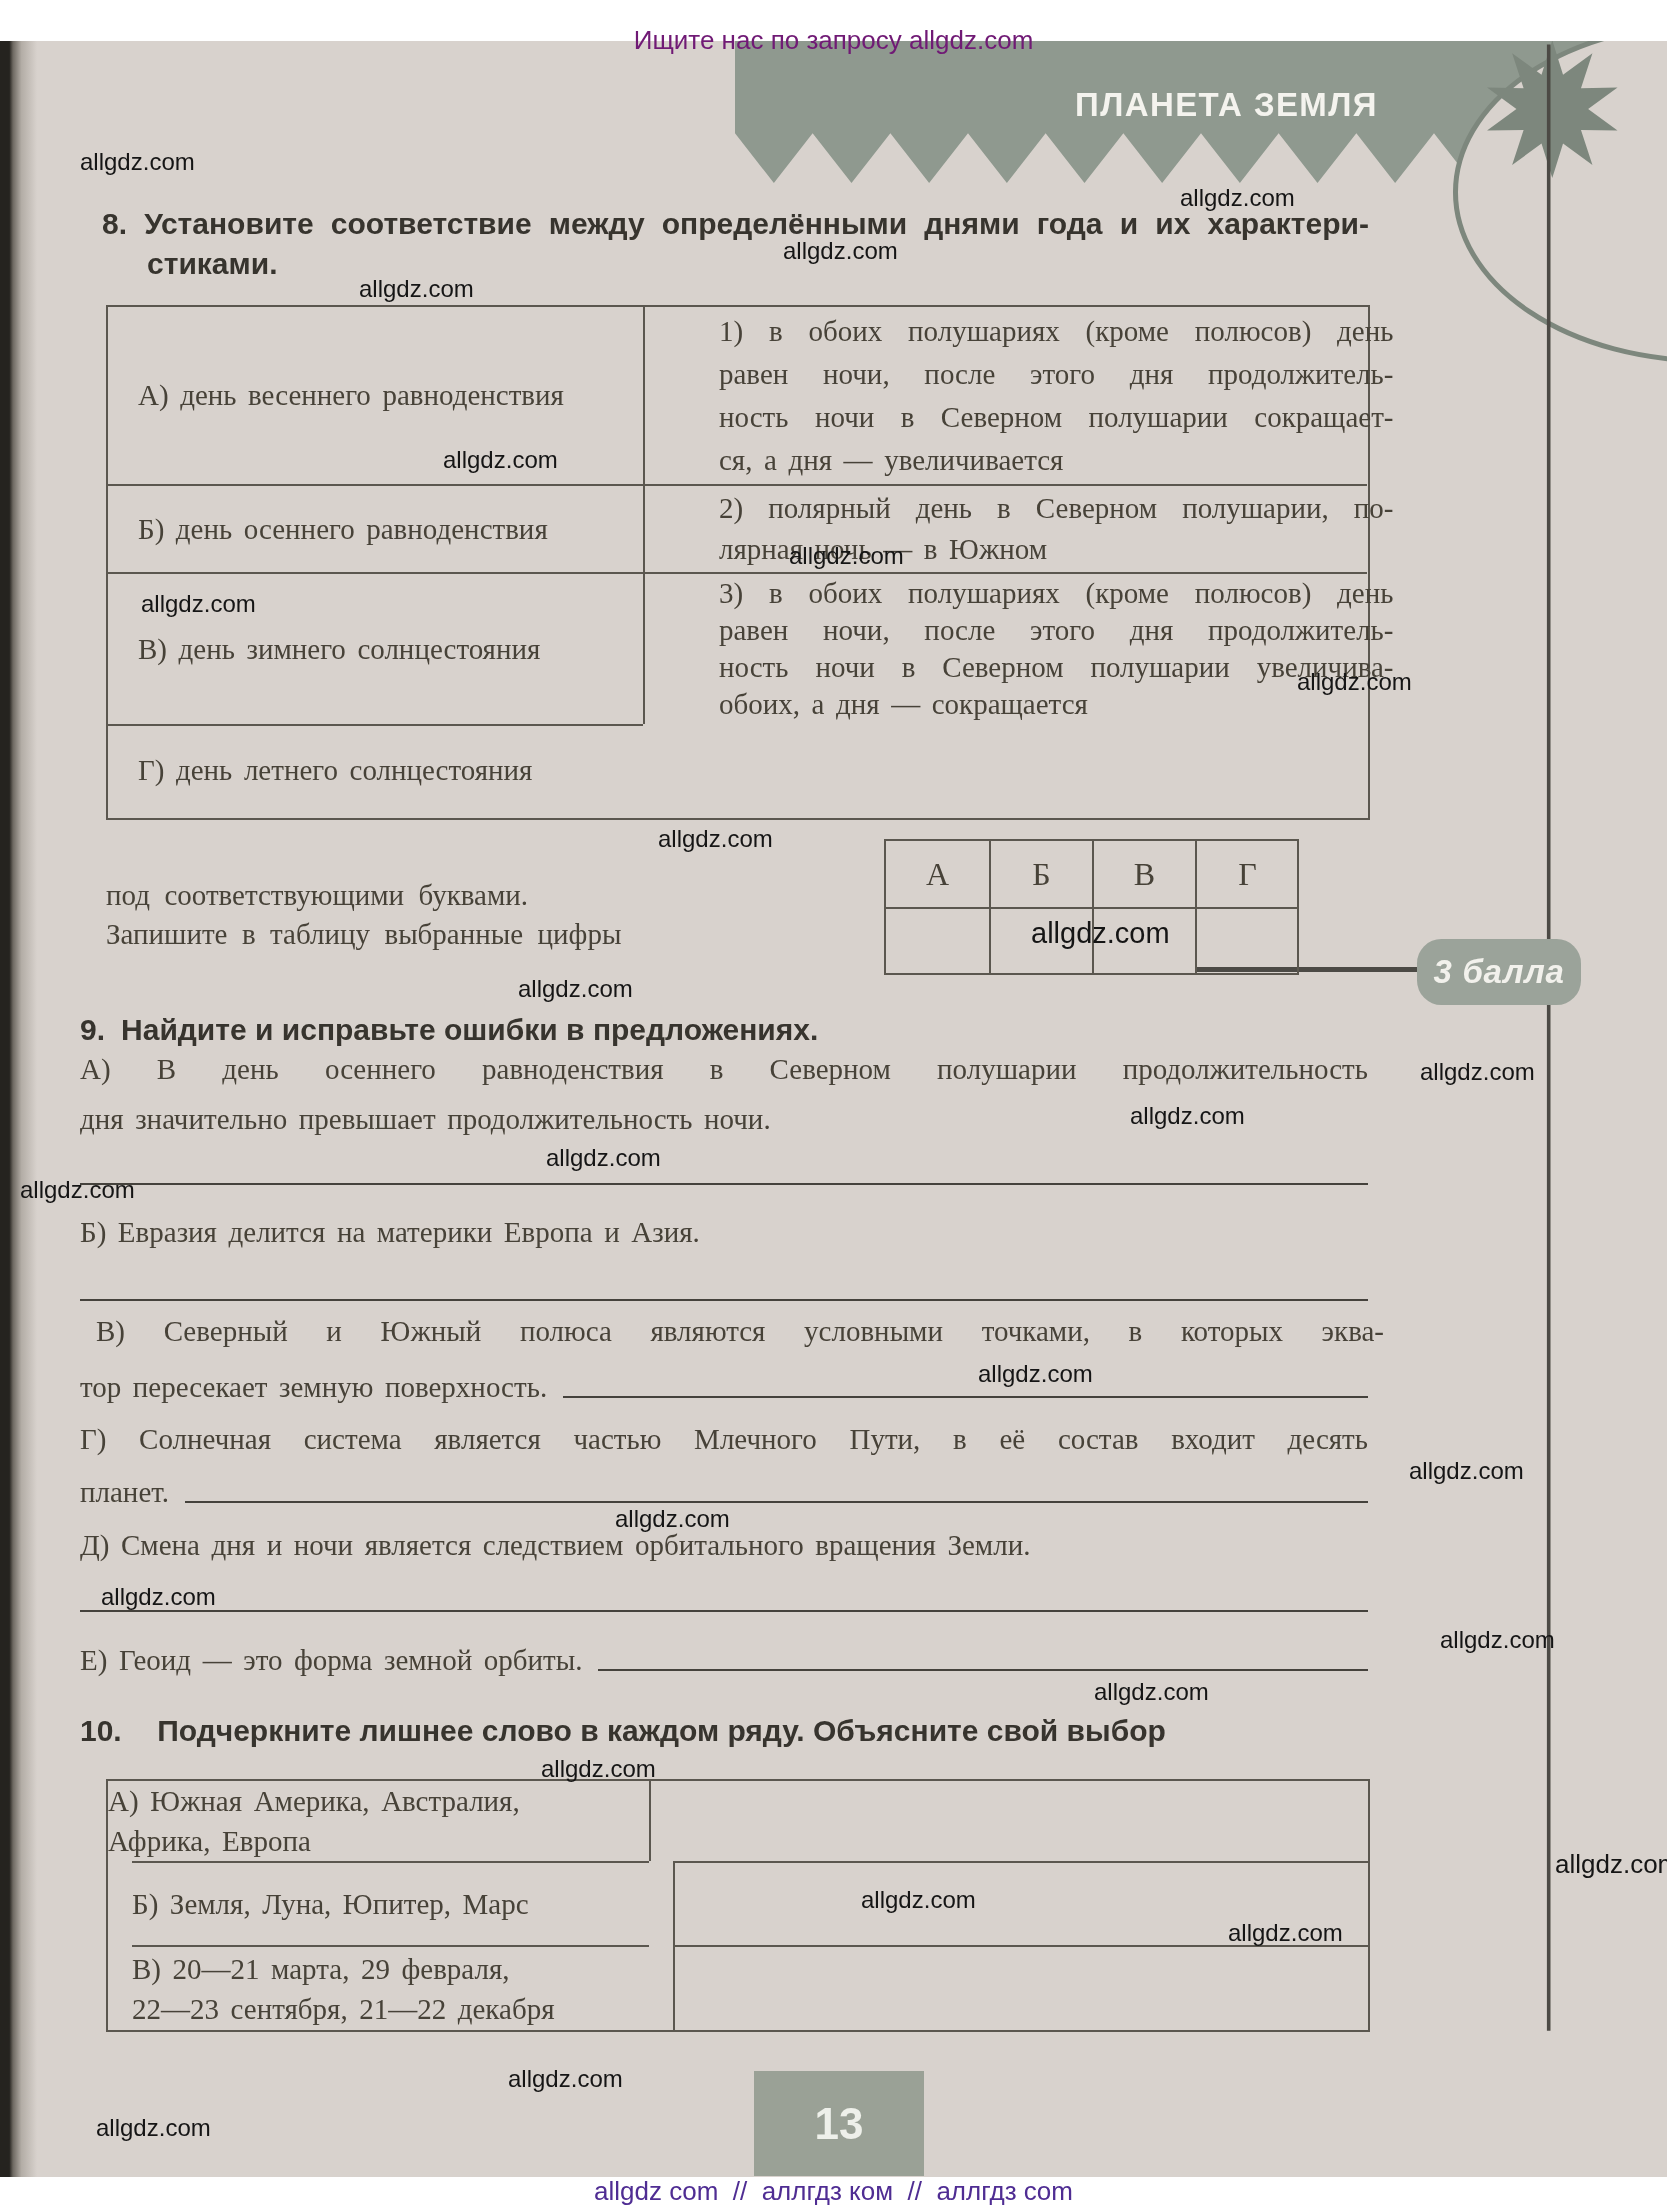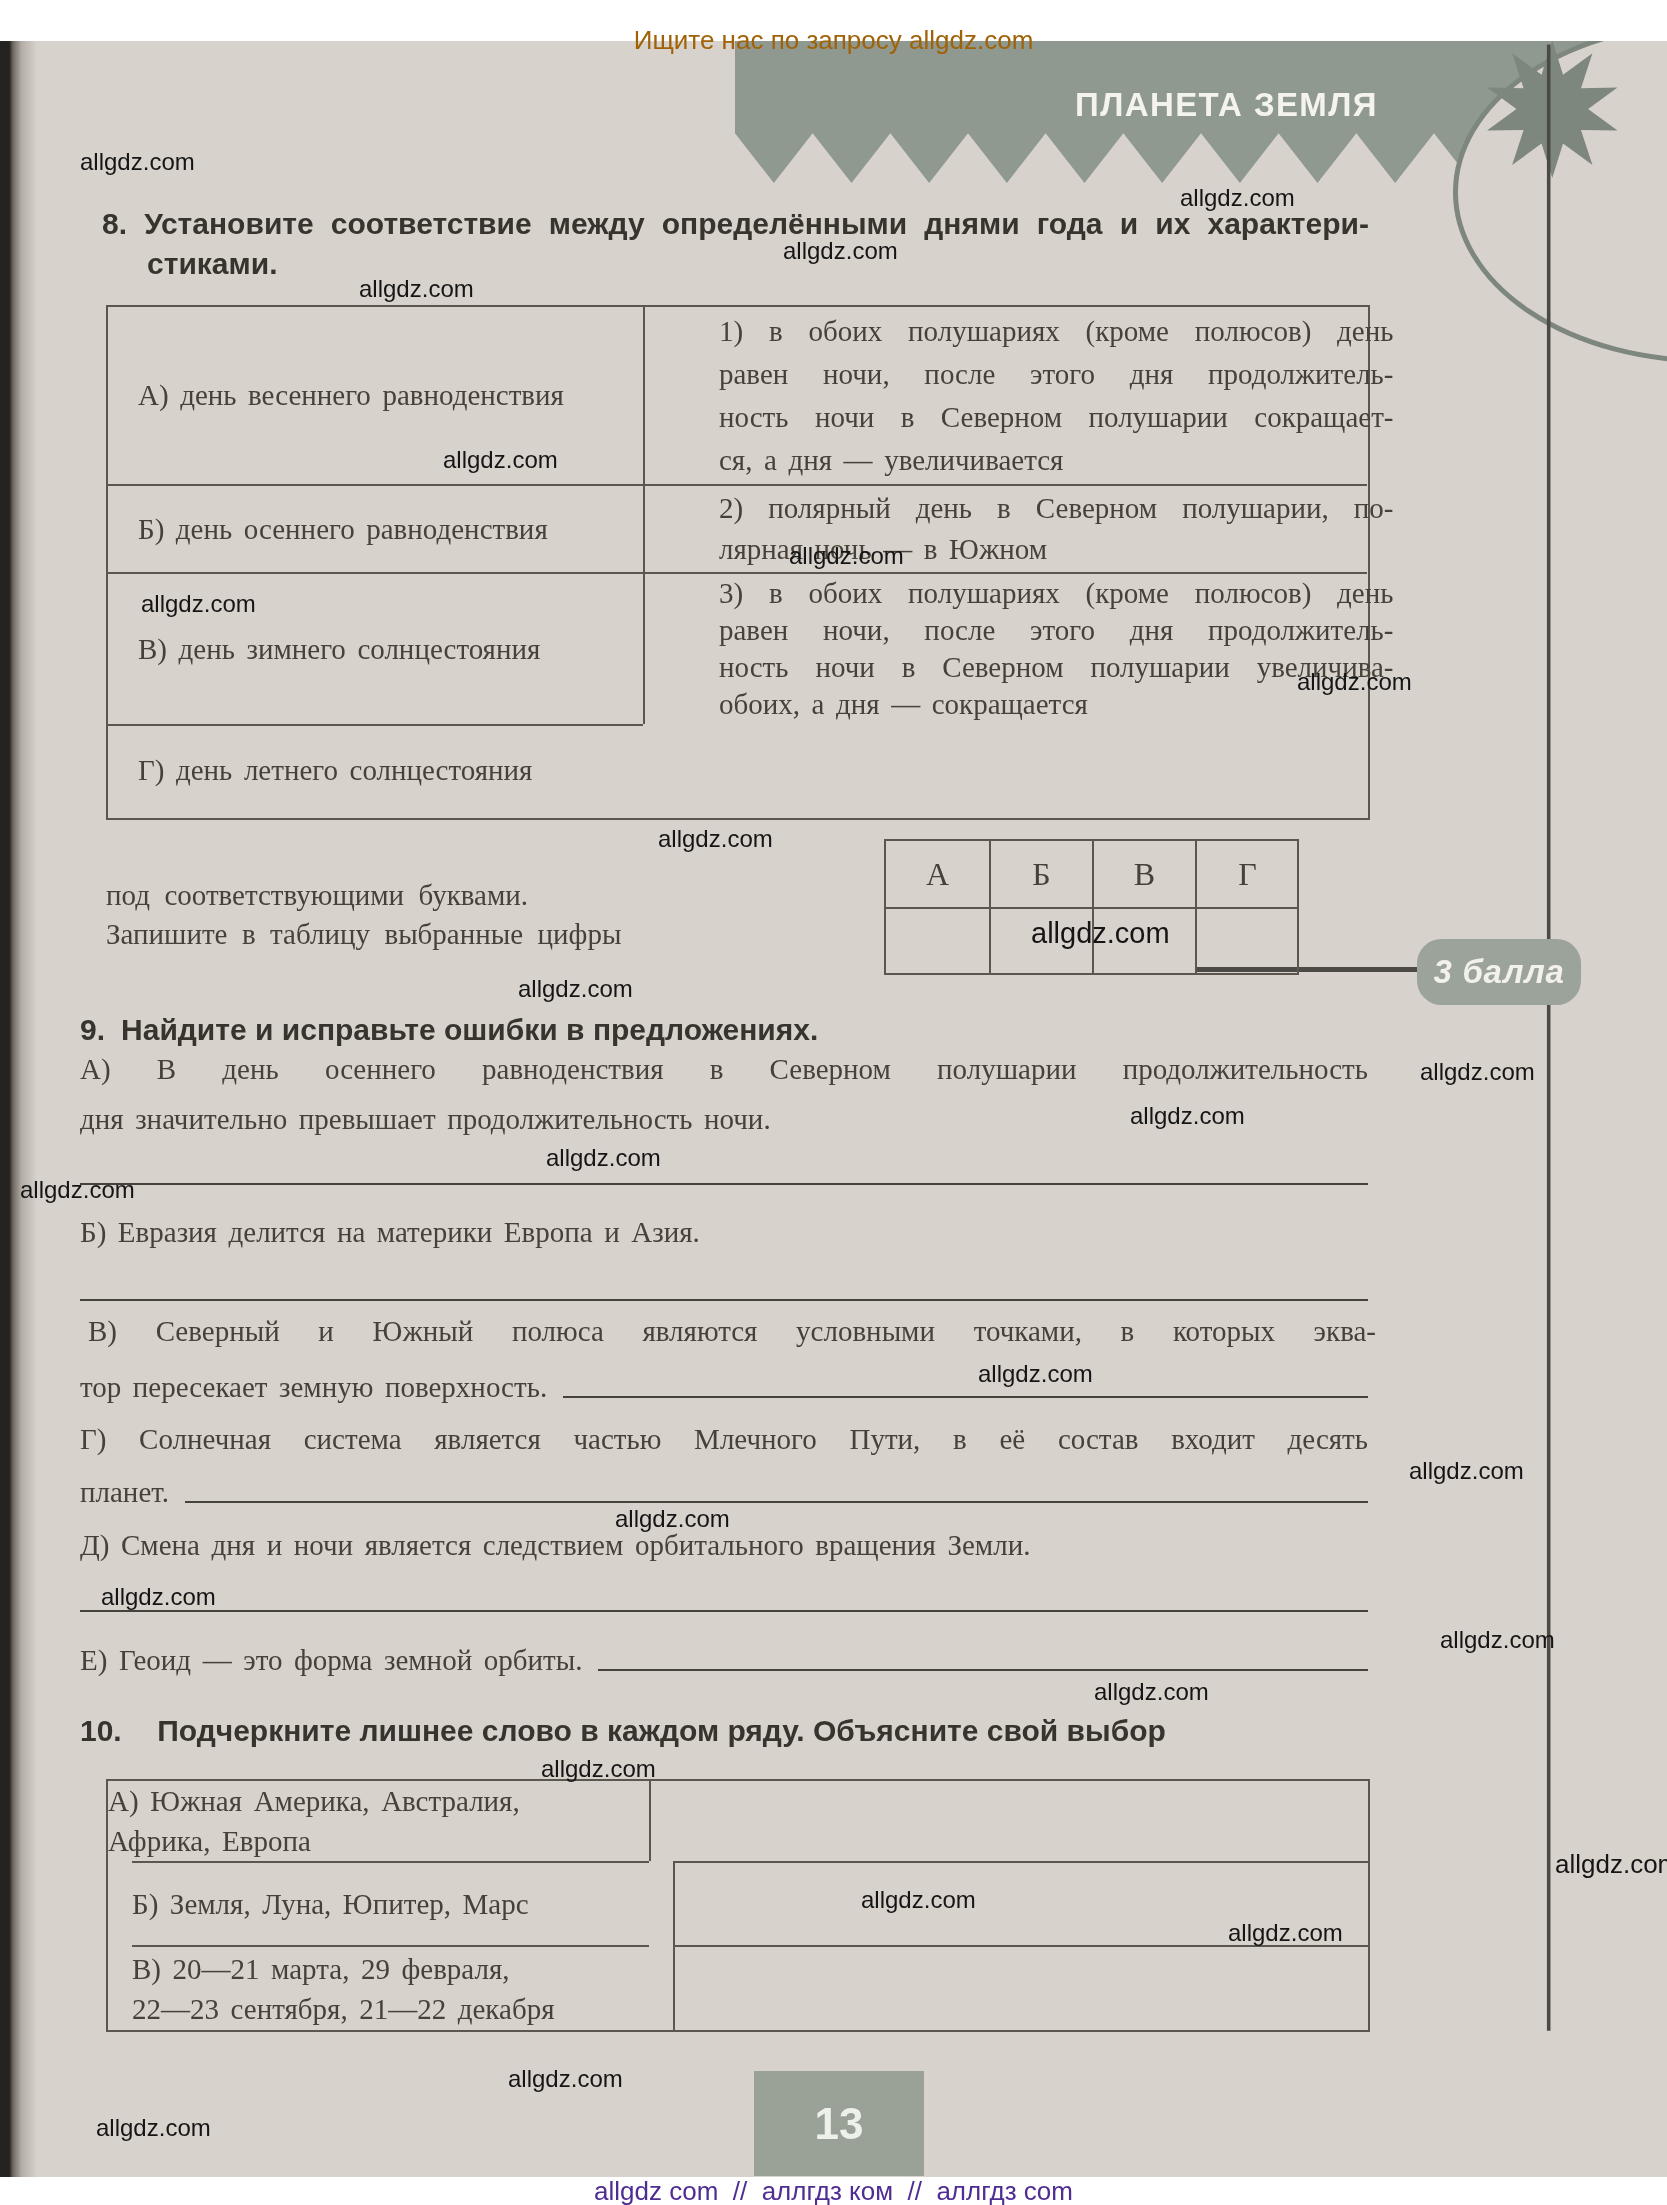--- a/index.html
+++ b/index.html
@@ -3,21 +3,21 @@
 <meta charset="utf-8">
 <style>
   * { box-sizing: border-box; margin: 0; padding: 0; }
   html,body { width: 1667px; height: 2205px; background:#ffffff; }
   body { position: relative; font-family:"Liberation Serif", serif; }
   .page { position:absolute; left:0; top:0; width:1667px; height:2205px; background:#ffffff; overflow:hidden; }
 
   
   .topbar { position:absolute; left:0; top:0; width:1667px; height:41px; background:#ffffff; z-index:30;
             display:flex; align-items:center; justify-content:center; }
-  .topbar span { color:#a16207; font:500 26px "Liberation Sans", sans-serif;margin-top:40px; }
+  .topbar span { color:#701a75; font:500 26px "Liberation Sans", sans-serif;margin-top:40px; }
 
   
   .paper { position:absolute; left:0; top:41px; width:1667px; height:2136px; background:#d8d2cd; z-index:1; }
   .binding { position:absolute; left:0; top:0; width:37px; height:100%;
              background:linear-gradient(to right,#25231f 0px,#25231f 9.3px,#6e6962 13px,#b3ada6 21.5px,rgba(216,210,205,0) 37px); }
 
   
   .banner { position:absolute; left:735px; top:41px; width:932px; height:142px; background:#8f998f; z-index:2;
     clip-path: polygon(0% 0%,100% 0%,100% 65%,95.83% 100%,91.67% 65%,87.5% 100%,83.33% 65%,79.17% 100%,75% 65%,
       70.83% 100%,66.67% 65%,62.5% 100%,58.33% 65%,54.17% 100%,50% 65%,45.83% 100%,41.67% 65%,37.5% 100%,
@@ -181,21 +181,21 @@
       <span>Найдите и исправьте ошибки в предложениях.</span>
     </div>
 
     <div class="line-abs ser justlast" style="left:80px; top:1053px; width:1288px;">А) В день осеннего равноденствия в Северном полушарии продолжительность</div>
     <div class="line-abs ser" style="left:80px; top:1103px;">дня значительно превышает продолжительность ночи.</div>
     <div class="rule" style="left:80px; top:1183px; width:1288px;"></div>
 
     <div class="line-abs ser" style="left:80px; top:1216px;">Б) Евразия делится на материки Европа и Азия.</div>
     <div class="rule" style="left:80px; top:1299px; width:1288px;"></div>
 
-    <div class="line-abs ser justlast" style="left:88px; top:1315px; width:1288px;">В) Северный и Южный полюса являются условными точками, в которых эква-</div>
+    <div class="line-abs ser justlast" style="left:96px; top:1315px; width:1288px;">В) Северный и Южный полюса являются условными точками, в которых эква-</div>
     <div class="line-abs ser ansflex" style="left:80px; top:1371px; width:1288px;">
       <span>тор пересекает земную поверхность.</span>
       <div class="lfill"></div>
     </div>
 
     <div class="line-abs ser justlast" style="left:80px; top:1423px; width:1288px;">Г) Солнечная система является частью Млечного Пути, в её состав входит десять</div>
     <div class="line-abs ser ansflex" style="left:80px; top:1476px; width:1288px;">
       <span>планет.</span>
       <div class="lfill"></div>
     </div>

